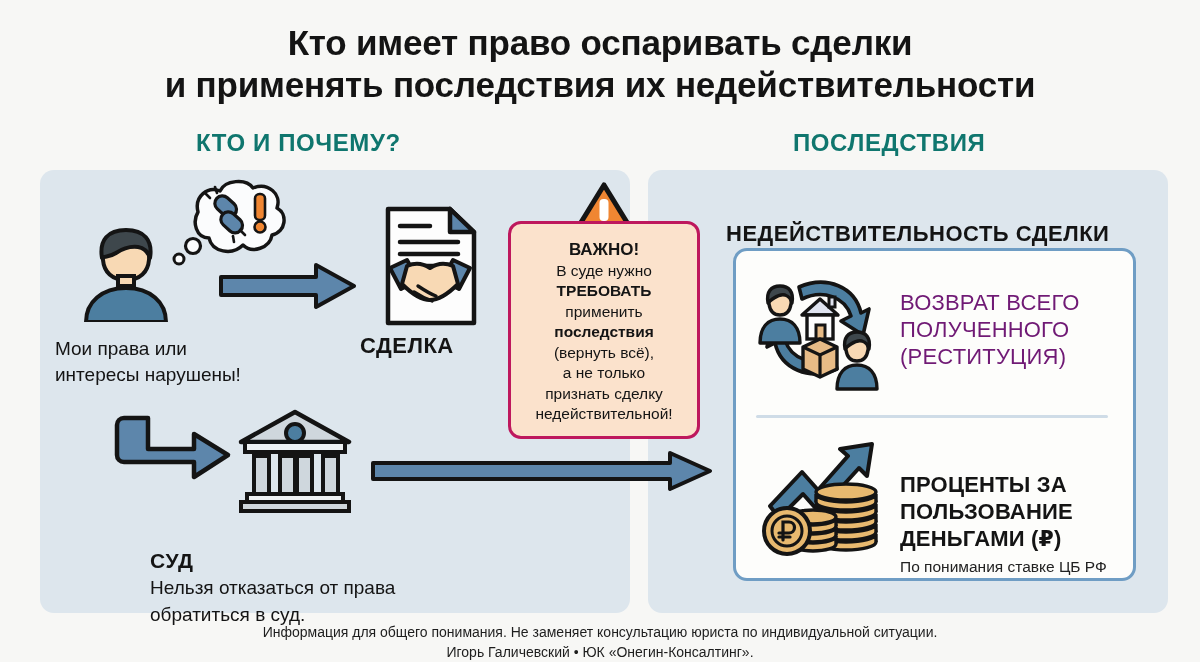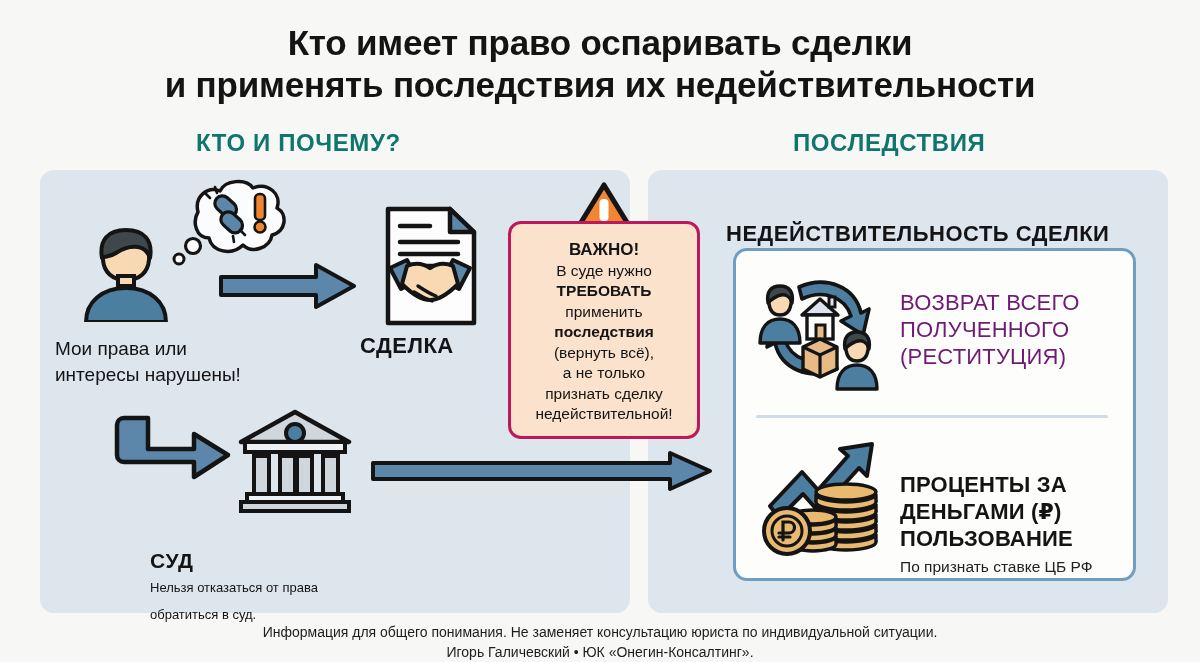--- a/index.html
+++ b/index.html
@@ -87,21 +87,21 @@
     left: 150px; top: 516px; width: 290px; margin-top: 32px;
   }
   #cap-court .court-title {
     font-size: 21px; font-weight: bold; letter-spacing: 0.5px;
     line-height: 26px;
   }
   #cap-court .court-sub-b {
     font-size: 19px; font-weight: bold; line-height: 27px;
   }
   #cap-court .court-sub {
-    font-size: 13px; line-height: 27px;
+    font-size: 19px; line-height: 27px;
   }
 
   
   #warn-wrap {
     position: absolute;
     left: 508px; top: 181px;
     width: 192px; height: 258px;
   }
   #warn-tri {
     position: absolute;
@@ -403,23 +403,23 @@
       <circle cx="25" cy="93" r="15" fill="none" stroke="#141414" stroke-width="3"></circle>
       <g stroke="#141414" stroke-width="3.2" fill="none" stroke-linecap="round">
         <path d="M21 102 L21 84 L27 84 A5.5 5.5 0 0 1 27 95 L17 95"></path>
         <line x1="17" y1="99" x2="28" y2="99"></line>
       </g>
     </svg>
   </div>
 
   <div id="percent-text">
     <span class="pt-main">ПРОЦЕНТЫ ЗА</span>
+    <span class="pt-main">ПОЛЬЗОВАНИЕ</span>
     <span class="pt-main">ДЕНЬГАМИ (₽)</span>
-    <span class="pt-main">ПОЛЬЗОВАНИЕ</span>
-    <span class="pt-sub">По признать ставке ЦБ РФ</span>
+    <span class="pt-sub">По понимания ставке ЦБ РФ</span>
   </div>
 
   <div id="footer">
     <div>Информация для общего понимания. Не заменяет консультацию юриста по индивидуальной ситуации.</div>
     <div>Игорь Галичевский • ЮК «Онегин-Консалтинг».</div>
   </div>
 
 </div>
 
 </body></html>

